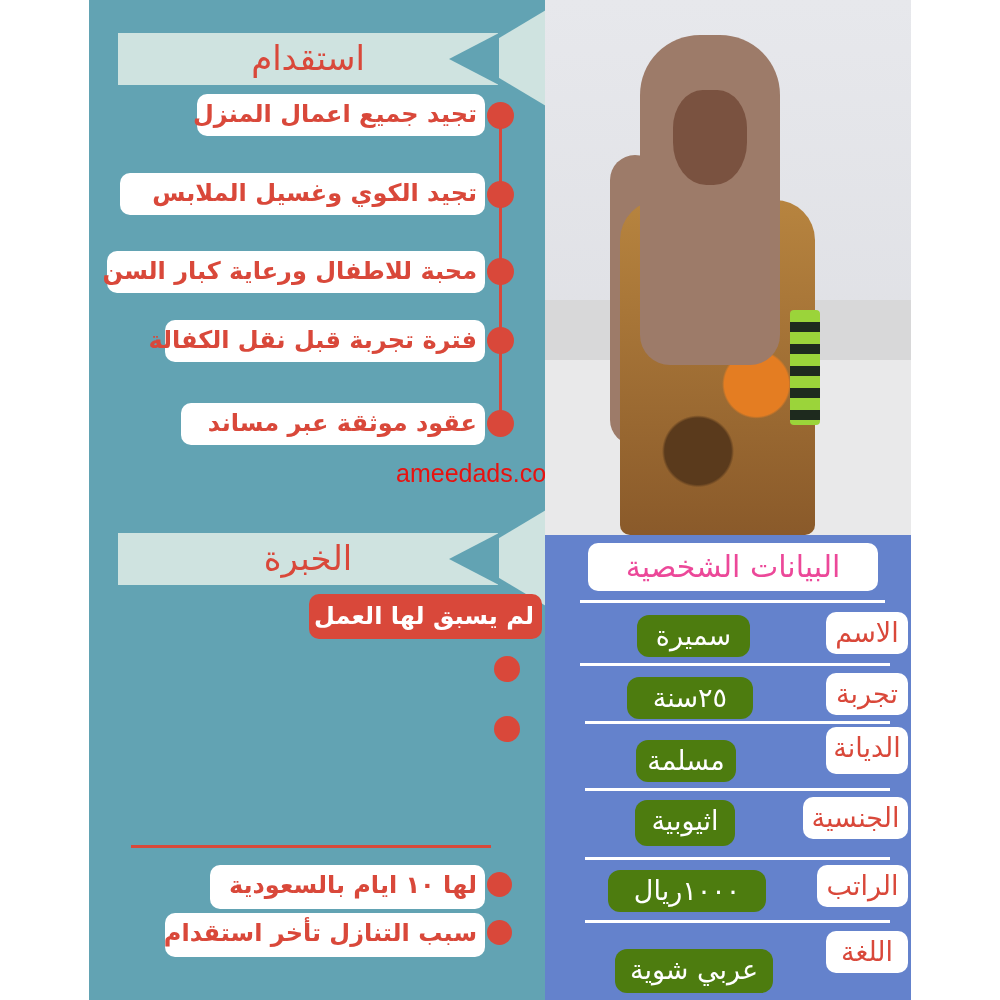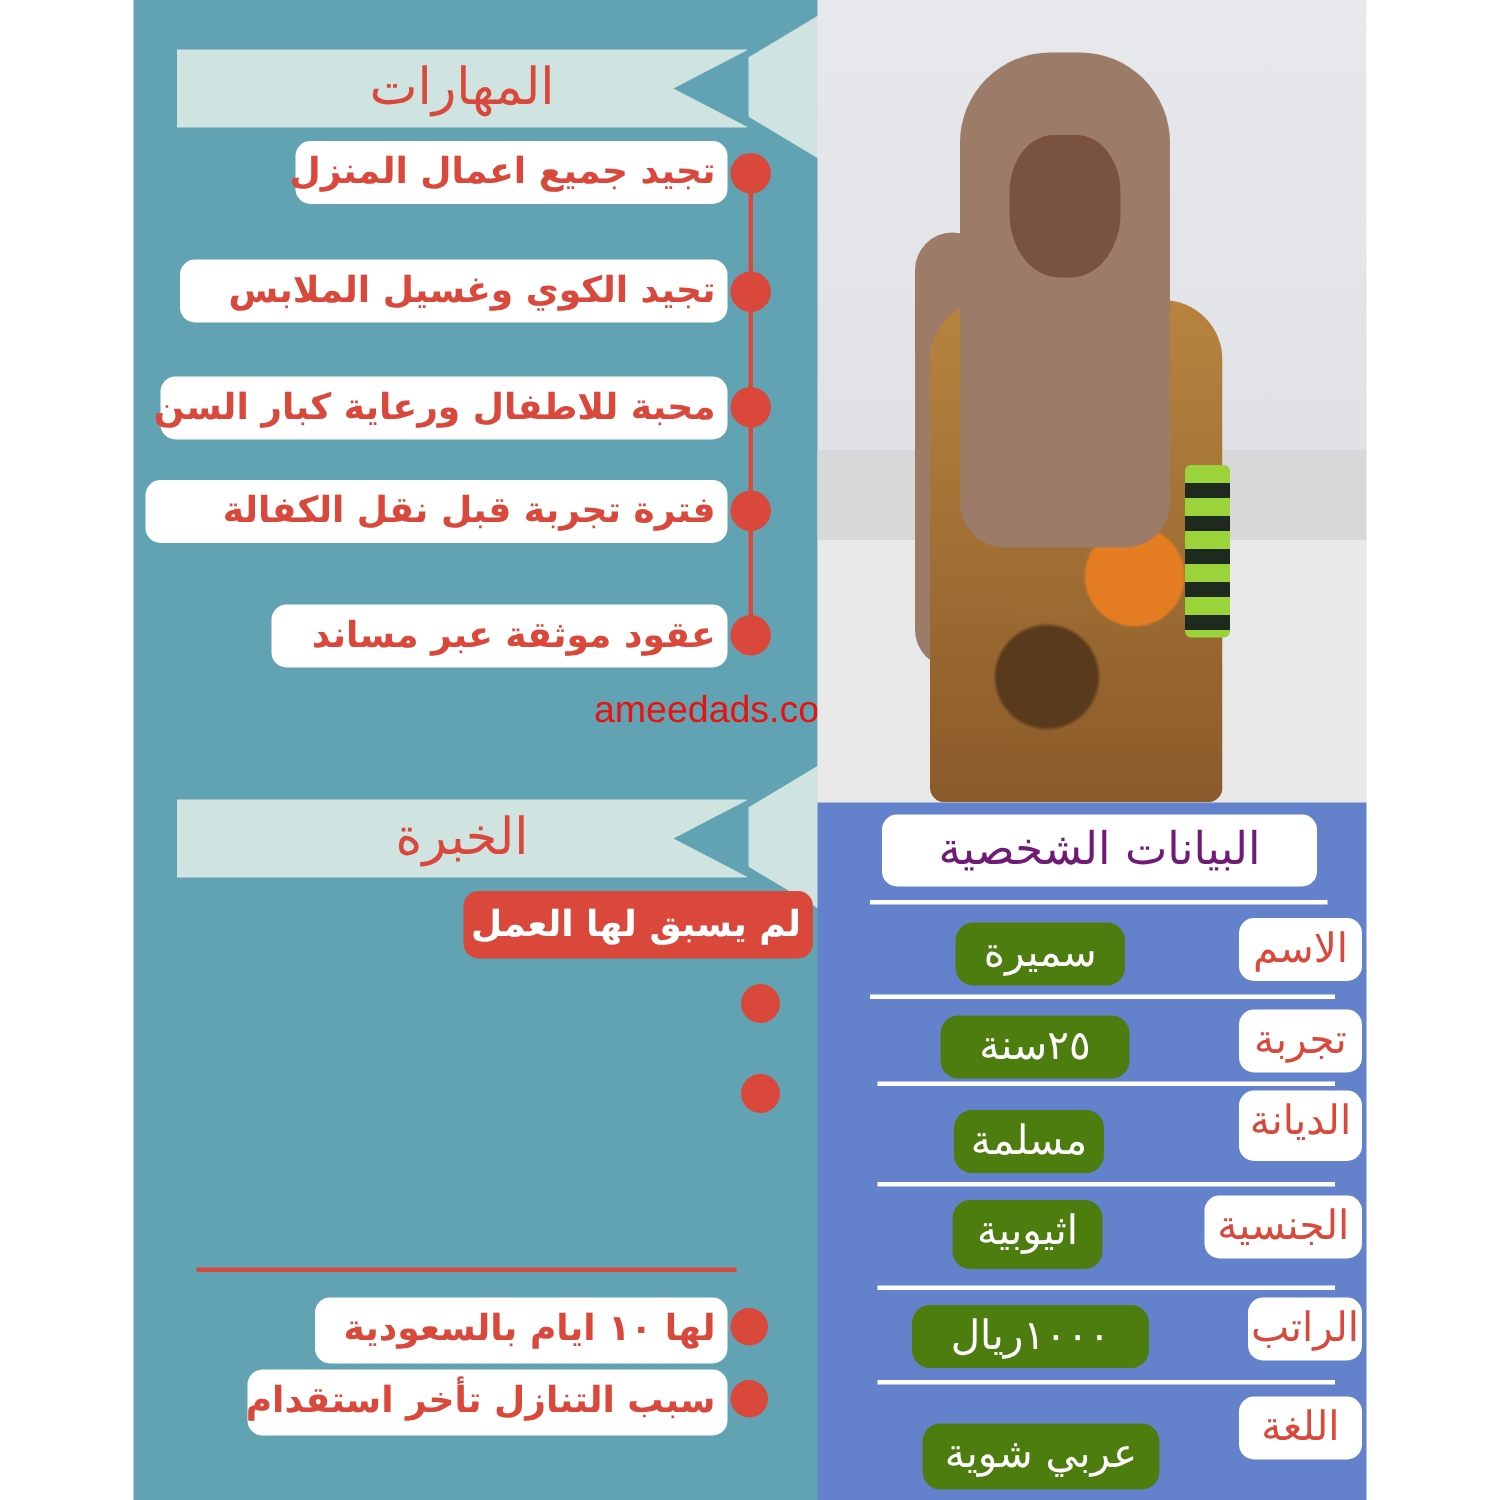--- a/index.html
+++ b/index.html
@@ -39,50 +39,50 @@
                   radial-gradient(circle at 70% 55%, #e47d22 0 14%, transparent 15%),
                   radial-gradient(circle at 40% 75%, #5a3a1c 0 12%, transparent 13%),
                   radial-gradient(circle at 60% 20%, #e6c971 0 12%, transparent 13%),
                   linear-gradient(#b7843f, #8a5a2a); border-radius: 40px 40px 10px 10px; }
     .sleeve { position: absolute; left: 195px; top: 275px; width: 30px; height: 115px;
       background: repeating-linear-gradient(#9bd43a 0 12px, #1e2a1e 12px 22px); border-radius: 4px; }
     .hijab-drape { position: absolute; left: 15px; top: 120px; width: 50px; height: 290px; background: #9d7b69; border-radius: 30px; }
 
     .blue-panel { position: absolute; left: 545px; top: 535px; width: 366px; height: 465px; background: #6482cc; }
     .blue-title { position: absolute; left: 43px; top: 8px; width: 290px; height: 48px; background: #ffffff;
-      border-radius: 10px; color: #701a75; font-size: 30px; line-height: 48px; text-align: center; direction: rtl; }
+      border-radius: 10px; color: #ec4899; font-size: 30px; line-height: 48px; text-align: center; direction: rtl; }
     .hr { position: absolute; height: 3px; background: #ffffff; }
     .label-pill { position: absolute; right: 3px; width: 82px; height: 42px; background: #ffffff; border-radius: 10px;
       color: #d9483a; font-size: 27px; line-height: 42px; text-align: center; direction: rtl; }
     .value-pill { position: absolute; height: 42px; background: #4d7c0f; color: #ffffff; border-radius: 12px;
       font-size: 27px; line-height: 42px; text-align: center; direction: rtl; }
   </style>
 </head>
 <body>
 
 <div class="teal-panel"></div>
 
 <div class="arrow-tri" style="left:466px; top:10px;"></div>
 <div class="ribbon" style="left:118px; top:33px; width:380px;">
-  <div class="ribbon-title">المهارات</div>
+  <div class="ribbon-title">استقدام</div>
 </div>
 
 <div class="timeline-line" style="left:499px; top:115px; height:310px;"></div>
 
 <div class="dot" style="left:487px; top:102px;"></div>
 <div class="pill" style="right:515px; top:94px; width:288px;">تجيد جميع اعمال المنزل</div>
 
 <div class="dot" style="left:487px; top:181px;"></div>
 <div class="pill" style="right:515px; top:173px; width:365px;">تجيد الكوي وغسيل الملابس</div>
 
 <div class="dot" style="left:487px; top:258px;"></div>
 <div class="pill" style="right:515px; top:251px; width:378px;">محبة للاطفال ورعاية كبار السن</div>
 
 <div class="dot" style="left:487px; top:327px;"></div>
-<div class="pill" style="right:515px; top:320px; width:388px;">فترة تجربة قبل نقل الكفالة</div>
+<div class="pill" style="right:515px; top:320px; width:320px;">فترة تجربة قبل نقل الكفالة</div>
 
 <div class="dot" style="left:487px; top:410px;"></div>
 <div class="pill" style="right:515px; top:403px; width:304px;">عقود موثقة عبر مساند</div>
 
 <div class="watermark">ameedads.com</div>
 
 <div class="arrow-tri" style="left:466px; top:510px;"></div>
 <div class="ribbon" style="left:118px; top:533px; width:380px;">
   <div class="ribbon-title">الخبرة</div>
 </div>
@@ -126,19 +126,19 @@
   <div class="hr" style="left:40px; top:186px; width:305px;"></div>
 
   <div class="label-pill" style="top:192px; height:47px;">الديانة</div>
   <div class="value-pill" style="left:91px; top:205px; width:100px;">مسلمة</div>
   <div class="hr" style="left:40px; top:253px; width:305px;"></div>
 
   <div class="label-pill" style="top:262px; width:105px;">الجنسية</div>
   <div class="value-pill" style="left:90px; top:265px; width:100px; height:46px;">اثيوبية</div>
   <div class="hr" style="left:40px; top:322px; width:305px;"></div>
 
-  <div class="label-pill" style="top:330px; width:76px;margin-left:29px;">الراتب</div>
+  <div class="label-pill" style="top:330px; width:91px;margin-left:29px;">الراتب</div>
   <div class="value-pill" style="left:63px; top:335px; width:158px;">١٠٠٠ريال</div>
   <div class="hr" style="left:40px; top:385px; width:305px;"></div>
 
   <div class="label-pill" style="top:396px;">اللغة</div>
   <div class="value-pill" style="left:70px; top:398px; width:158px; height:44px;margin-top:16px;">عربي شوية</div>
 </div>
 
 </body></html>

